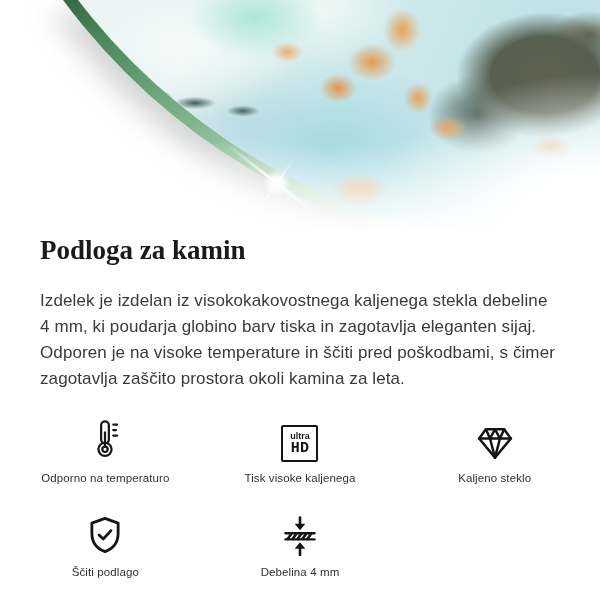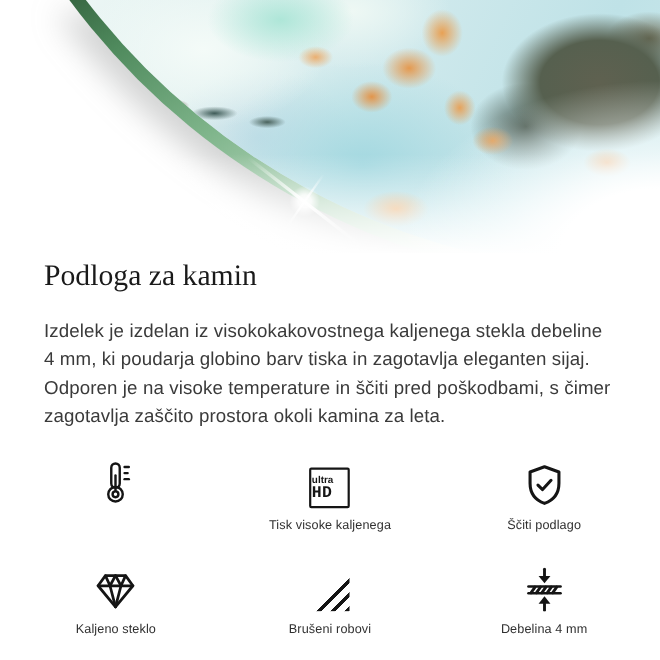--- a/index.html
+++ b/index.html
@@ -65,39 +65,39 @@
   .fade-right{position:absolute;right:0;top:40px;width:290px;height:190px;
     background:radial-gradient(110% 110% at 100% 100%,#fff 28%,rgba(255,255,255,0) 75%);}
 
   
   .content{padding:2px 40px 0;}
   h1{
     margin:0 0 20px;
     font-family:"Liberation Serif",serif;font-weight:400;
     font-size:27px;line-height:36px;color:var(--heading_color,#1a1a1a);
   }
-  h1 span{display:block;}
+  h1 span{display:block;font-weight:bold;}
   .desc{
     margin:0;max-width:540px;
     font-size:17px;line-height:26px;letter-spacing:.1px;
     color:var(--body_color,#3a3a3a);
   }
 
   
   .features{
     margin-top:22px;padding:0 8px;
     display:grid;grid-template-columns:repeat(3,1fr);row-gap:24px;
   }
   .feature{display:flex;flex-direction:column;align-items:center;}
   .icon-box{height:48px;display:flex;align-items:flex-end;justify-content:center;color:var(--icon_color,#151515);}
   .f-label{margin-top:10px;font-size:11.5px;color:var(--label_color,#303030);letter-spacing:.1px;}
 
   .uhd-box{
     width:37px;height:37px;border:2.5px solid var(--icon_color,#151515);border-radius:2px;
-    display:flex;flex-direction:column;justify-content:center;
+    display:flex;flex-direction:column;align-items:center;justify-content:center;
     box-sizing:border-box;
   }
   .uhd-top{font-size:9px;font-weight:bold;line-height:9px;color:var(--icon_color,#151515);}
   .uhd-bottom{font-size:15px;font-weight:bold;line-height:15px;color:var(--icon_color,#151515);letter-spacing:.3px;font-family:Liberation Mono, monospace;}
 
   .bevel{
     width:36px;height:33px;
     clip-path:polygon(0% 100%,100% 0%,100% 100%);
     background:repeating-linear-gradient(135deg,
       var(--icon_color,#151515) 0px,var(--icon_color,#151515) 3.5px,
@@ -138,64 +138,59 @@
         <svg width="30" height="44" viewBox="0 0 26 40" fill="none" stroke="currentColor" stroke-width="2" stroke-linecap="round">
           <rect x="9.5" y="3" width="7" height="20" rx="3.5"></rect>
           <circle cx="13" cy="28.5" r="6"></circle>
           <circle cx="13" cy="28.5" r="2.4"></circle>
           <line x1="13" y1="13" x2="13" y2="25.5"></line>
           <line x1="20.5" y1="6" x2="24" y2="6"></line>
           <line x1="20.5" y1="11" x2="23" y2="11"></line>
           <line x1="20.5" y1="16" x2="24" y2="16"></line>
         </svg>
       </div>
+      <div class="f-label">Odporno na temperaturo</div>
     </div>
 
     <div class="feature">
       <div class="icon-box">
         <div class="uhd-box">
           <span class="uhd-top">ultra</span>
           <span class="uhd-bottom">HD</span>
         </div>
       </div>
       <div class="f-label">Tisk visoke kaljenega</div>
-    </div>
-
-    <div class="feature">
-      <div class="icon-box">
-        <svg width="42" height="42" viewBox="0 0 24 24" fill="none" stroke="currentColor" stroke-width="1.6" stroke-linecap="round" stroke-linejoin="round">
-          <path d="M12 2.5 L19.5 5.2 V11 C19.5 16.3 16.4 19.9 12 21.5 C7.6 19.9 4.5 16.3 4.5 11 V5.2 Z"></path>
-          <path d="M8.6 12 L11 14.3 L15.4 9.5"></path>
-        </svg>
-      </div>
-      <div class="f-label">Ščiti podlago</div>
     </div>
 
     <div class="feature">
       <div class="icon-box">
         <svg width="40" height="37" viewBox="0 0 24 22" fill="none" stroke="currentColor" stroke-width="1.5" stroke-linecap="round" stroke-linejoin="round">
           <path d="M6.5 2.5 H17.5 L21.5 8 L12 19.5 L2.5 8 Z"></path>
           <line x1="2.5" y1="8" x2="21.5" y2="8"></line>
           <line x1="6.5" y1="2.5" x2="9" y2="8"></line>
           <line x1="17.5" y1="2.5" x2="15" y2="8"></line>
           <line x1="12" y1="2.5" x2="9" y2="8"></line>
           <line x1="12" y1="2.5" x2="15" y2="8"></line>
           <line x1="9" y1="8" x2="12" y2="19.5"></line>
           <line x1="15" y1="8" x2="12" y2="19.5"></line>
         </svg>
       </div>
       <div class="f-label">Kaljeno steklo</div>
     </div>
 
     <div class="feature">
       <div class="icon-box">
-        <div class="bevel"></div>
-      </div>
-      <div class="f-label">Brušeni robovi</div>
-    </div>
+        <svg width="42" height="42" viewBox="0 0 24 24" fill="none" stroke="currentColor" stroke-width="1.6" stroke-linecap="round" stroke-linejoin="round">
+          <path d="M12 2.5 L19.5 5.2 V11 C19.5 16.3 16.4 19.9 12 21.5 C7.6 19.9 4.5 16.3 4.5 11 V5.2 Z"></path>
+          <path d="M8.6 12 L11 14.3 L15.4 9.5"></path>
+        </svg>
+      </div>
+      <div class="f-label">Ščiti podlago</div>
+    </div>
+
 
     <div class="feature">
       <div class="icon-box">
         <svg width="40" height="40" viewBox="0 0 26 26" fill="none" stroke="currentColor" stroke-width="1.7" stroke-linecap="round">
           <line x1="13" y1="1" x2="13" y2="5"></line>
           <path d="M9.5 5 H16.5 L13 9.3 Z" fill="currentColor" stroke="none"></path>
           <line x1="3.5" y1="11.2" x2="22.5" y2="11.2" stroke-width="1.5"></line>
           <line x1="3.5" y1="15.2" x2="22.5" y2="15.2" stroke-width="1.5"></line>
           <line x1="5" y1="14.9" x2="7.4" y2="11.5"></line>
           <line x1="8.2" y1="14.9" x2="10.6" y2="11.5"></line>

